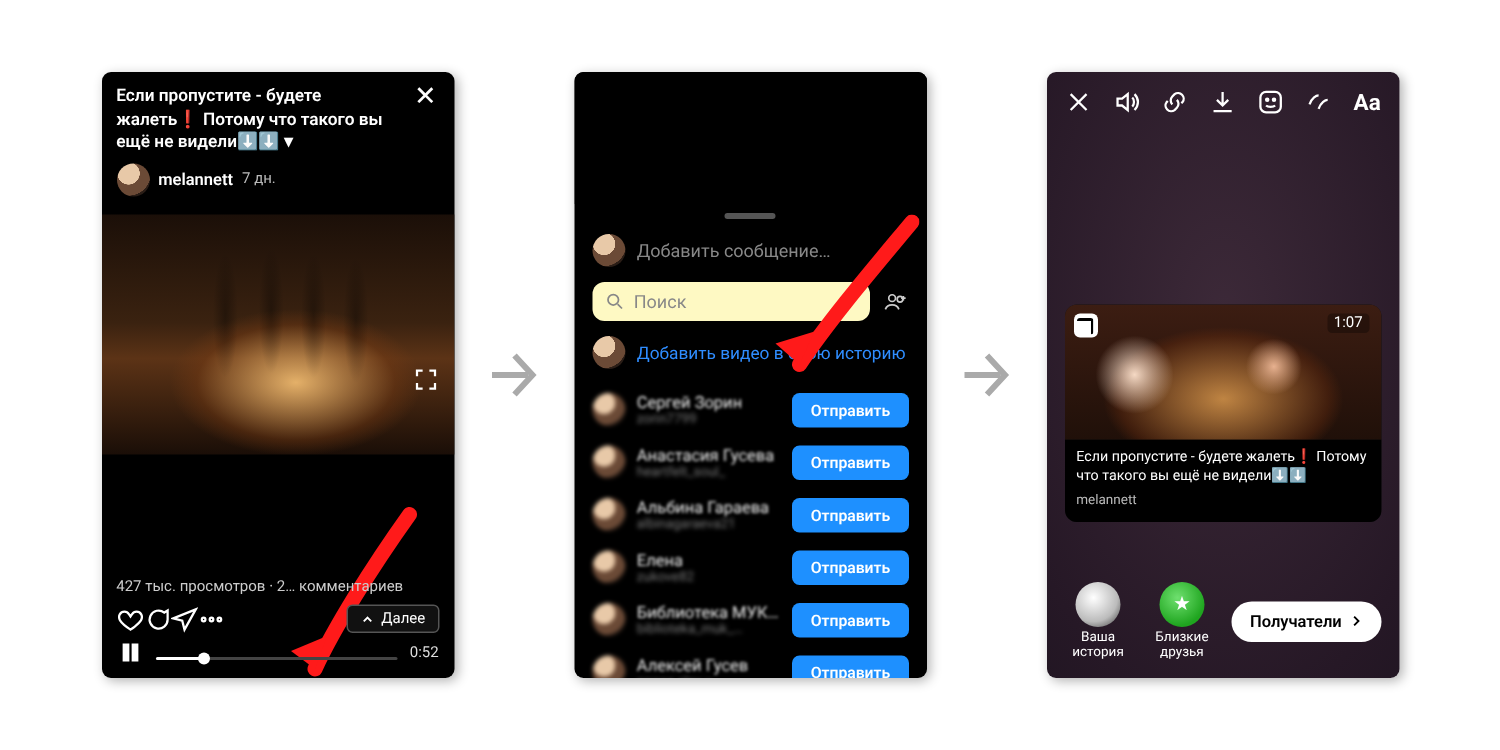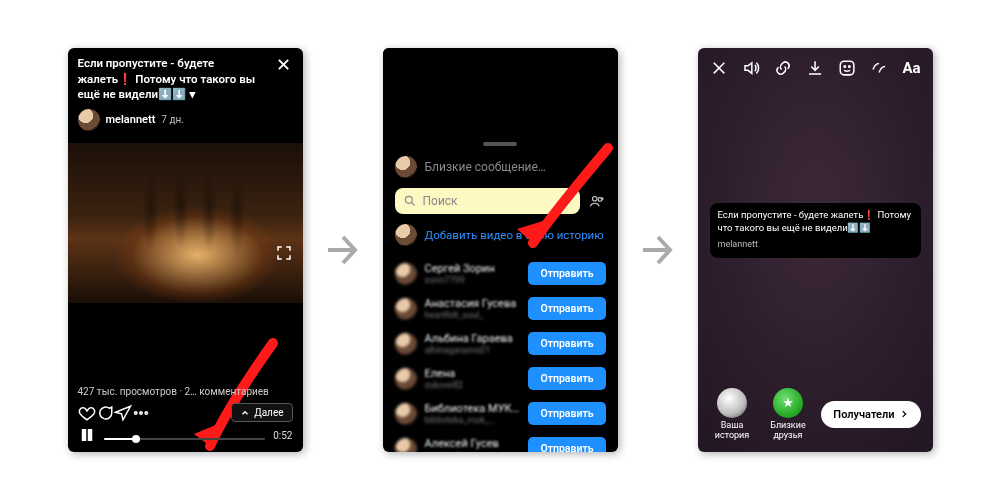--- a/index.html
+++ b/index.html
@@ -118,21 +118,21 @@
     flex:1; background:#fef9c3; border-radius:8px;
     display:flex; align-items:center; gap:6px; padding:6px 8px;
     color:#888; font-size:12px;
   }
   .s2-addgroup svg{ stroke:#ccc; fill:none; stroke-width:1.5;}
   .s2-addstory {
     display:flex; align-items:center; gap:8px; padding: 10px 12px;
     color:#2f8dff; font-size:11.5px;
   }
   .s2-list .row {
-    display:flex; align-items:center; gap:8px; padding:6px 12px;
+    display:flex; align-items:flex-start; gap:8px; padding:6px 12px;
   }
   .s2-list .info { flex:1; min-width:0; }
   .s2-list .name { color:#eee; font-size:11px; filter: blur(1px);}
   .s2-list .handle { color:#777; font-size:9px; filter: blur(1.5px);}
   .s2-list .send {
     background:#1e90ff; color:#fff; border-radius:5px;
     padding:5px 12px; font-size:10.5px; font-weight:600;
   }
   .av-blur { filter: blur(1.5px); }
 
@@ -260,21 +260,21 @@
       <path d="M5 25 h24 M20 12 l12 13 -12 13"></path>
     </svg>
 </div>
 
 <div class="phone">
   <div class="s2-top"></div>
   <div class="s2-handle"></div>
 
   <div class="s2-msgrow">
     <div class="avatar"></div>
-    <span class="s2-msg">Близкие сообщение…</span>
+    <span class="s2-msg">Добавить сообщение…</span>
   </div>
 
   <div class="s2-search">
     <div class="s2-search-box">
       <svg width="14" height="14" viewBox="0 0 24 24" style="stroke:#888;fill:none;stroke-width:2">
           <circle cx="10" cy="10" r="6"></circle>
           <path d="M20 20l-5-5"></path>
         </svg>
       <span>Поиск</span>
     </div>
@@ -389,20 +389,24 @@
       </span>
     <span class="ic tic">
         <svg viewBox="0 0 24 24">
           <path d="M4 14c2-6 6-8 8-8M12 18c2-6 6-8 8-8"></path>
         </svg>
       </span>
     <span class="s3-aa">Aa</span>
   </div>
 
   <div class="s3-card">
+    <div class="s3-card-media">
+      <div class="s3-reel"></div>
+      <div class="s3-time">1:07</div>
+    </div>
     <div class="s3-card-txt">
       <div>Если пропустите - будете жалеть❗ Потому что такого вы ещё не видели⬇️⬇️</div>
       <div class="s3-card-user">melannett</div>
     </div>
   </div>
 
   <div class="s3-bottom">
     <div class="pill-col">
       <div class="pill-avatar"></div>
       <div class="pill-label">Ваша история</div>

